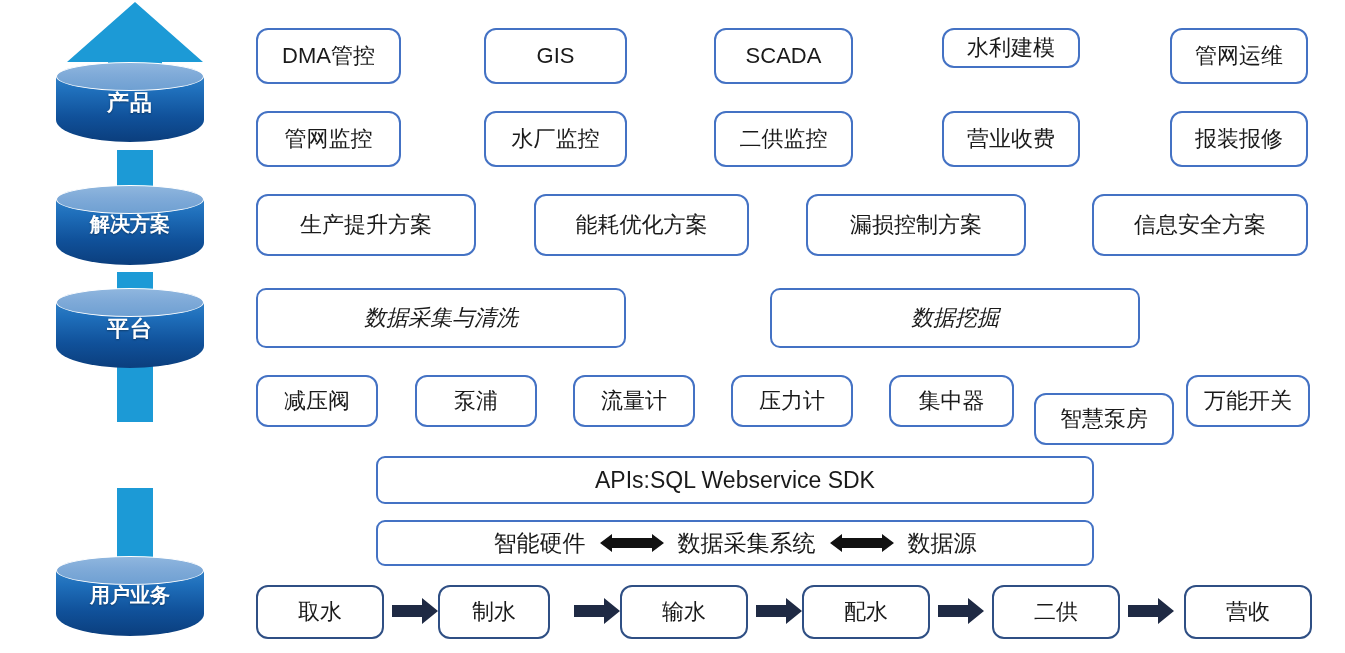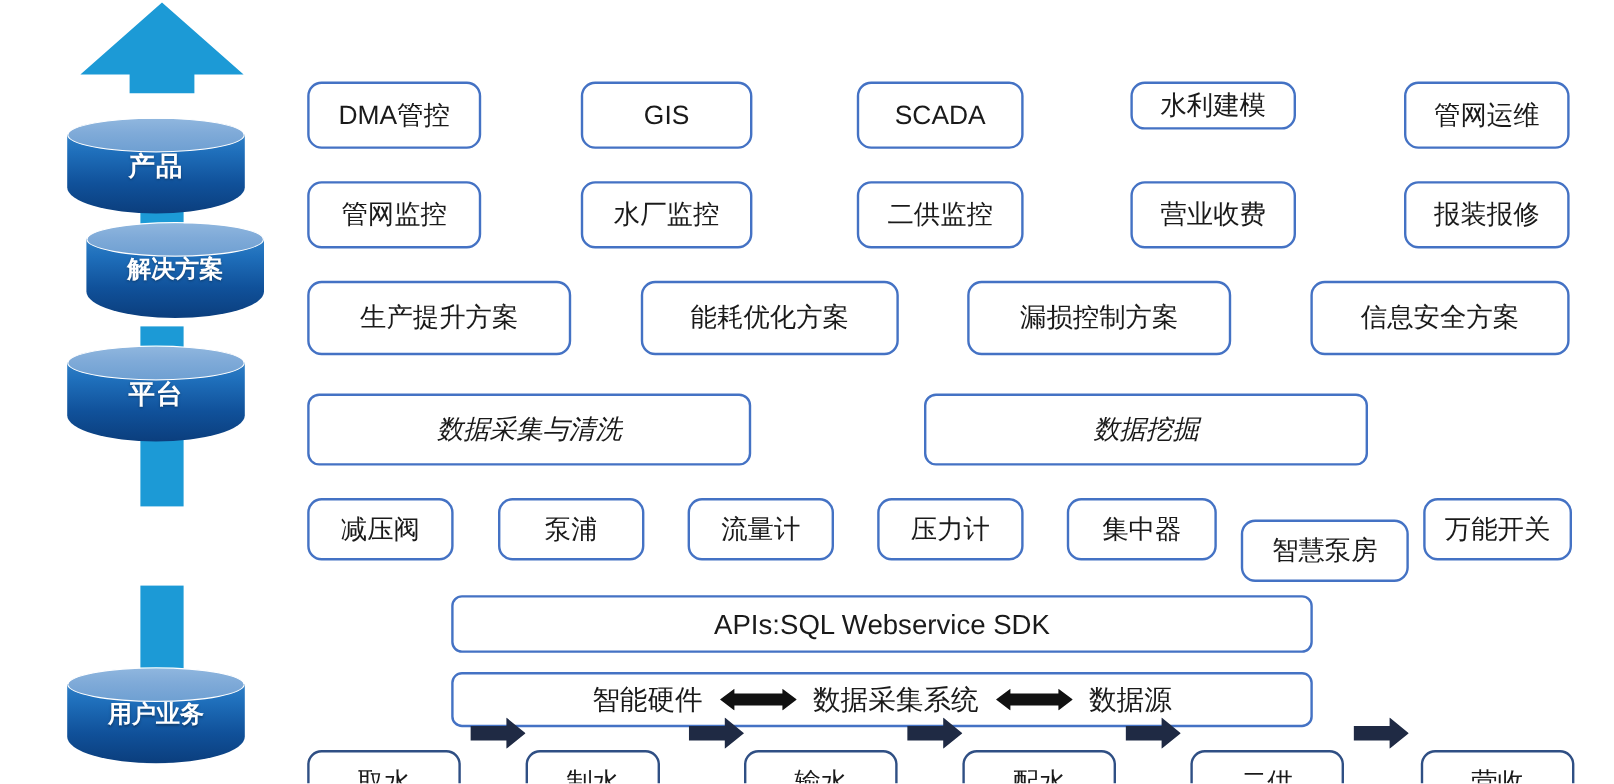--- a/index.html
+++ b/index.html
@@ -87,21 +87,20 @@
     border: 2px solid #4472C4;
     border-radius: 12px;
     background: #ffffff;
     color: #1a1a1a;
     display: flex;
     align-items: center;
     justify-content: center;
     font-size: 22px;
     line-height: 1;
     white-space: nowrap;
-    margin-top: 40px;
   }
   .node.dark { border-color: #2F4F84; }
   .node.wide { border-radius: 10px; font-style: italic; }
   .node.bar  { border-radius: 9px; font-size: 23px; }
 
   
   .flow-arrow {
     position: absolute;
     width: 46px;
     height: 26px;
@@ -131,27 +130,27 @@
       <svg width="146" height="78" viewBox="0 0 146 78">
         <polygon points="73,2 141,62 100,62 100,78 46,78 46,62 5,62" fill="#1C9AD6"></polygon>
       </svg>
     </div>
 
     <div class="connector" style="top:150px; height:58px;"></div>
     <div class="connector" style="top:272px; height:28px;"></div>
     <div class="connector" style="top:360px; height:62px;"></div>
     <div class="connector" style="top:488px; height:82px;"></div>
 
-    <div class="cylinder" style="top:62px;margin-top:36px;">
+    <div class="cylinder" style="top:62px;">
       <div class="cyl-body"></div>
       <div class="cyl-top"></div>
       <div class="cyl-label">产品</div>
     </div>
 
-    <div class="cylinder" style="top:185px;margin-left:16px;">
+    <div class="cylinder" style="top:185px;">
       <div class="cyl-body"></div>
       <div class="cyl-top"></div>
       <div class="cyl-label small">解决方案</div>
     </div>
 
     <div class="cylinder" style="top:288px;">
       <div class="cyl-body"></div>
       <div class="cyl-top"></div>
       <div class="cyl-label">平台</div>
     </div>

